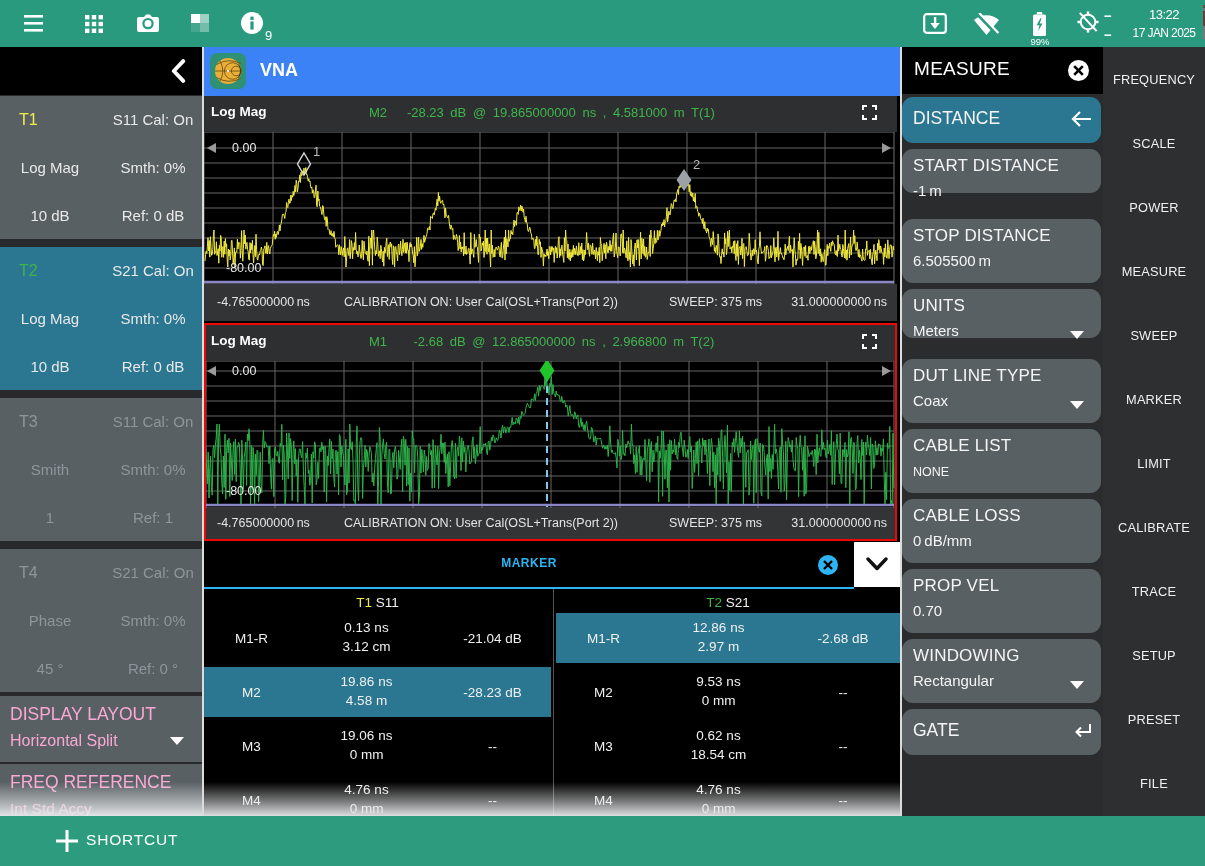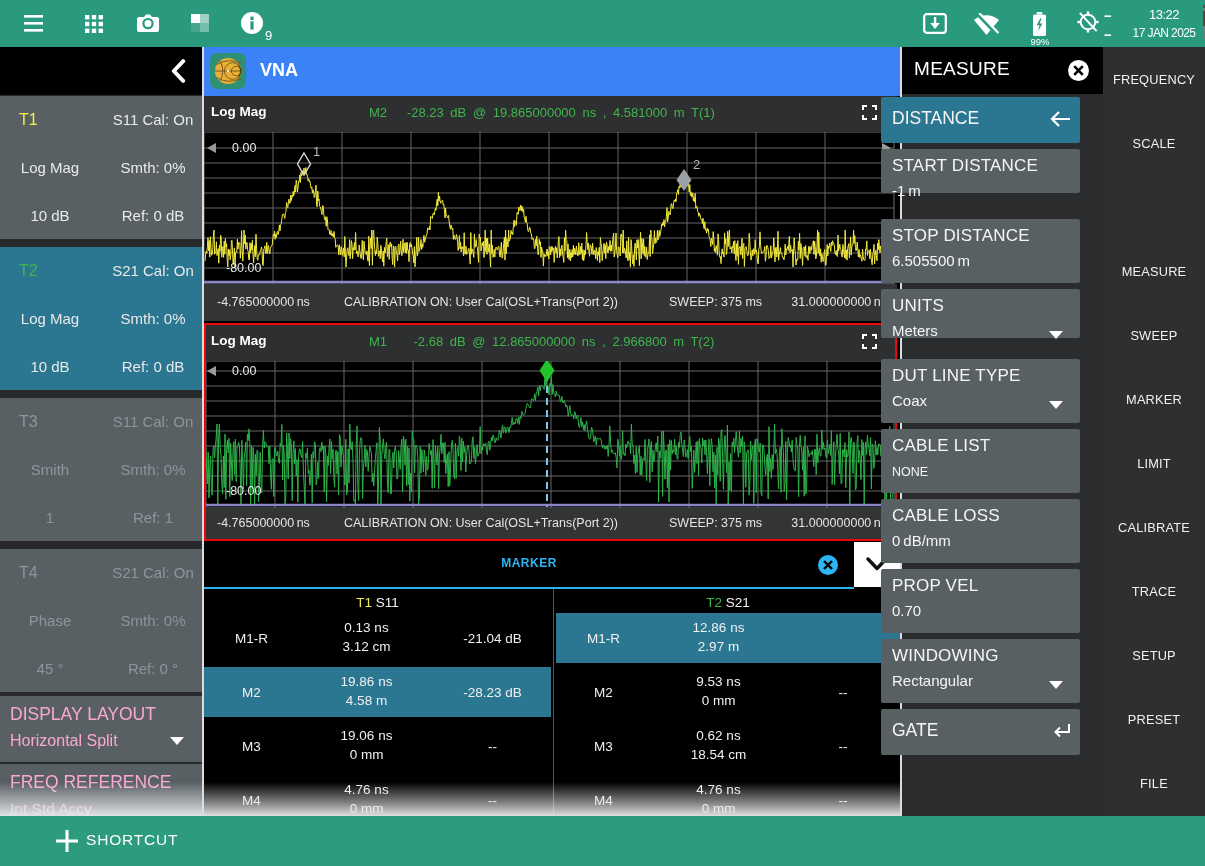--- a/index.html
+++ b/index.html
@@ -37,21 +37,21 @@
 .mrow { position:absolute; height:50px; }
 .hl { background:#2b7791; }
 .cell { position:absolute; text-align:center; }
 .l1 { position:absolute; left:0; width:100%; top:7px; height:19px; text-align:center; }
 .l2 { position:absolute; left:0; width:100%; top:26px; height:19px; text-align:center; }
 .cmid { position:absolute; top:50%; transform:translateY(-50%); width:100%; text-align:center; }
 
 
 #mpanel { left:902px; top:47px; width:201px; height:769px; background:#2a2c2d; }
 #mphead { left:902px; top:47px; width:201px; height:47px; background:#000; color:#fff; }
-.mbtn { left:881px; width:199px; background:#596064; color:#f5f5f5; border-radius:2px; }
+.mbtn { left:902px; width:199px; background:#596064; color:#f5f5f5; border-radius:11px; }
 .mbtn .tt { position:absolute; left:11px; top:7px; font-size:17px; letter-spacing:0.2px; }
 .mbtn .vv { position:absolute; left:11px; top:33px; font-size:15px; }
 .dtri { position:absolute; width:0; height:0; border-left:7px solid transparent; border-right:7px solid transparent; border-top:8px solid #fff; }
 
 
 #rmenu { left:1103px; top:47px; width:102px; height:769px; background:#2d2f30; }
 .ritem { position:absolute; left:0; width:102px; height:64px; color:#f0f0f0; font-size:12.8px; display:flex; align-items:center; justify-content:center; letter-spacing:0.2px; }
 </style>
 </head>
 <body>
@@ -348,20 +348,23 @@
         </div>
 </div>
 <div class="mrow hl" style="left:352px;top:24px;width:344px">
   <div class="cell" style="left:0;width:95px;height:50px">
           <div class="cmid">M1-R</div>
         </div>
   <div class="cell" style="left:95px;width:135px;height:59px">
           <div class="l1">12.86 ns</div>
           <div class="l2">2.97 m</div>
         </div>
+  <div class="cell" style="left:230px;width:114px;height:50px">
+          <div class="cmid">-2.68 dB</div>
+        </div>
 </div>
 <div class="mrow hl" style="left:0;top:78px;width:347px">
   <div class="cell" style="left:0;width:95px;height:50px">
           <div class="cmid">M2</div>
         </div>
   <div class="cell" style="left:95px;width:135px;height:50px">
           <div class="l1">19.86 ns</div>
           <div class="l2">4.58 m</div>
         </div>
   <div class="cell" style="left:230px;width:117px;height:50px">
@@ -484,20 +487,21 @@
 <div class="abs mbtn" style="top:709px;height:46px">
       <div class="abs" style="left:11px;top:11px;font-size:17.5px">GATE</div>
   <svg class="abs" style="left:170px;top:13px" width="20" height="18" viewBox="0 0 20 18">
     <path d="M18 2 V10 H5 M9 5.5 L4.5 10 L9 14.5" fill="none" stroke="#fff" stroke-width="2"></path>
   </svg>
 </div>
 
 <div class="abs" id="rmenu">
   <div class="ritem" style="top:0px">FREQUENCY</div>
   <div class="ritem" style="top:64px">SCALE</div>
+  <div class="ritem" style="top:128px">POWER</div>
   <div class="ritem" style="top:192px">MEASURE</div>
   <div class="ritem" style="top:256px">SWEEP</div>
   <div class="ritem" style="top:320px">MARKER</div>
   <div class="ritem" style="top:384px">LIMIT</div>
   <div class="ritem" style="top:448px">CALIBRATE</div>
   <div class="ritem" style="top:512px">TRACE</div>
   <div class="ritem" style="top:576px">SETUP</div>
   <div class="ritem" style="top:640px">PRESET</div>
   <div class="ritem" style="top:704px">FILE</div>
 </div>

